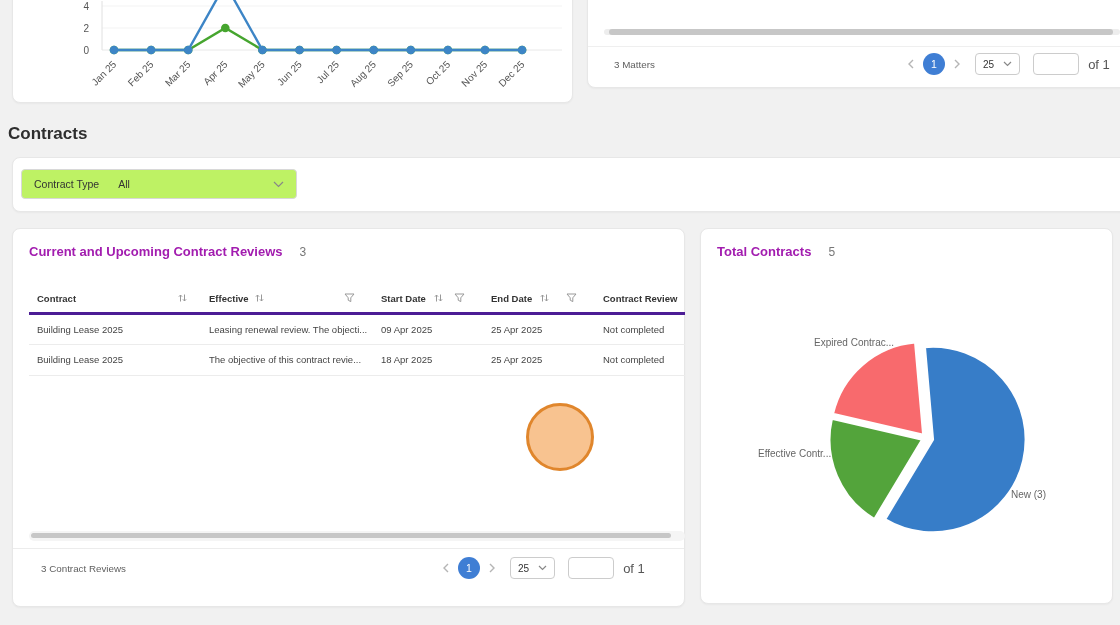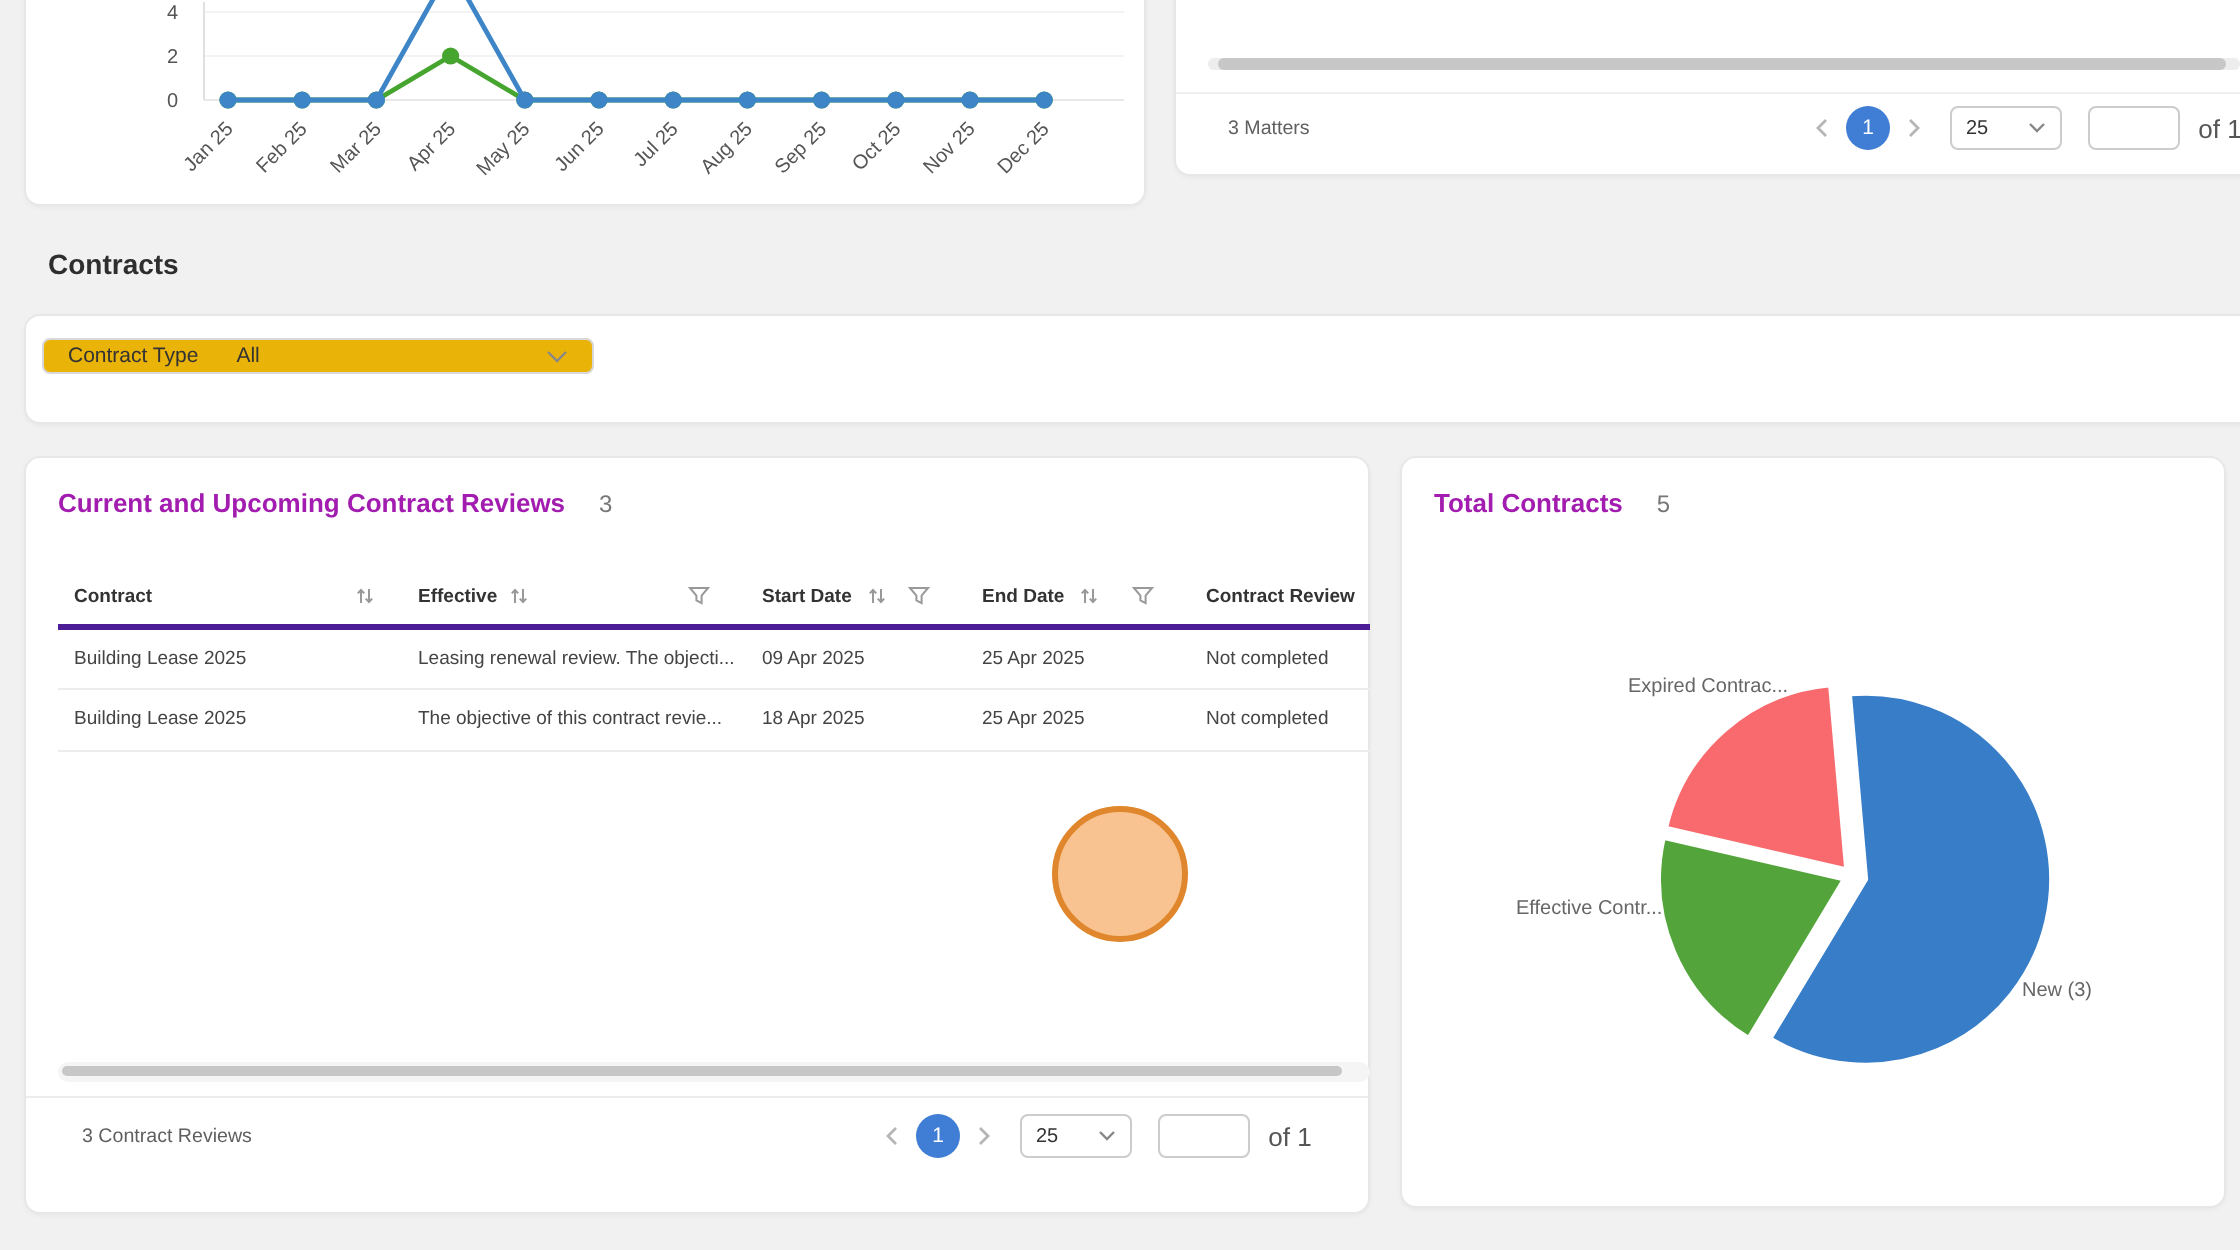--- a/index.html
+++ b/index.html
@@ -13,25 +13,25 @@
   #chart-card svg{position:absolute;left:0;top:0}
 
   
   #matters-card{left:587px;top:-58px;width:548px;height:146px}
   .hscroll-track{position:absolute;background:#ededed;border-radius:3px}
   .hscroll-thumb{position:absolute;background:#c7c7c7;border-radius:3px;cursor:pointer}
   #matters-card .divider{position:absolute;left:0;right:0;top:103px;border-top:1px solid #efefef}
   .count-note{position:absolute;font-size:9.8px;color:#5f5f5f}
 
   
-  #contracts-heading{position:absolute;left:24px;top:124px;font-size:14px;font-weight:700;color:#2e2e2e}
+  #contracts-heading{position:absolute;left:8px;top:124px;font-size:17px;font-weight:700;color:#2e2e2e}
 
   
   #filter-card{left:12px;top:157px;width:1118px;height:55px}
-  .filter-box{position:absolute;left:8px;top:11px;width:276px;height:18px;border:1px solid #d8d8d8;border-radius:4px;display:flex;align-items:center;padding:0 12px;background:#eab308;cursor:pointer}
+  .filter-box{position:absolute;left:8px;top:11px;width:276px;height:30px;border:1px solid #d8d8d8;border-radius:4px;display:flex;align-items:center;padding:0 12px;background:#bef264;cursor:pointer}
   .filter-label{font-size:10.5px;color:#333}
   .filter-value{font-size:10.5px;color:#333;margin-left:19px}
   .filter-box .chev{margin-left:auto;display:flex}
 
   
   #reviews-card{left:12px;top:228px;width:673px;height:379px}
   .card-title-row{position:absolute;left:16px;top:15px;display:flex;align-items:baseline;gap:17px}
   .card-title{font-size:13px;font-weight:700;color:#a21caf}
   .card-count{font-size:12px;color:#777}
   .table-wrap{position:absolute;left:16px;top:56px;width:656px;height:242px;overflow:hidden}
@@ -44,21 +44,21 @@
   .sort-right{margin-left:auto;margin-right:6px}
   .funnel-icon{display:flex;margin-left:auto;margin-right:10px}
   .sort-gap{margin-left:8px}
 
   #reviews-card .divider{position:absolute;left:0;right:0;top:319px;border-top:1px solid #ececec}
 
   
   .pager{position:absolute;display:flex;align-items:center;height:22px}
   .pg-arrow{width:10px;height:14px;display:flex;align-items:center;justify-content:center;cursor:pointer}
   .pg-current{width:22px;height:22px;border-radius:50%;background:var(--accent,#3f7ed4);color:#fff;font-size:10.5px;display:flex;align-items:center;justify-content:center;margin:0 7px;cursor:pointer}
-  .pg-size{height:22px;border:1px solid #ccc;border-radius:4px;background:#fff;display:flex;align-items:center;padding:0 7px;gap:20px;font-size:10px;color:#333;margin-left:13px;cursor:pointer}
+  .pg-size{height:22px;border:1px solid #ccc;border-radius:4px;background:#fff;display:flex;align-items:center;padding:0 7px;gap:9px;font-size:10px;color:#333;margin-left:13px;cursor:pointer}
   .pg-jump{width:46px;height:22px;border:1px solid #ccc;border-radius:4px;margin-left:13px;background:#fff;outline:none;font-size:10px;padding:0 4px}
   .pg-of{font-size:13px;color:#555;margin-left:9px;white-space:nowrap}
 
   
   #pie-card{left:700px;top:228px;width:413px;height:376px}
   #pie-card svg{position:absolute;left:0;top:0}
 
   
   #click-indicator{position:absolute;left:526px;top:403px;width:68px;height:68px;border-radius:50%;background:rgba(247,188,132,.9);border:3px solid #e0862c;z-index:10}
 </style>

